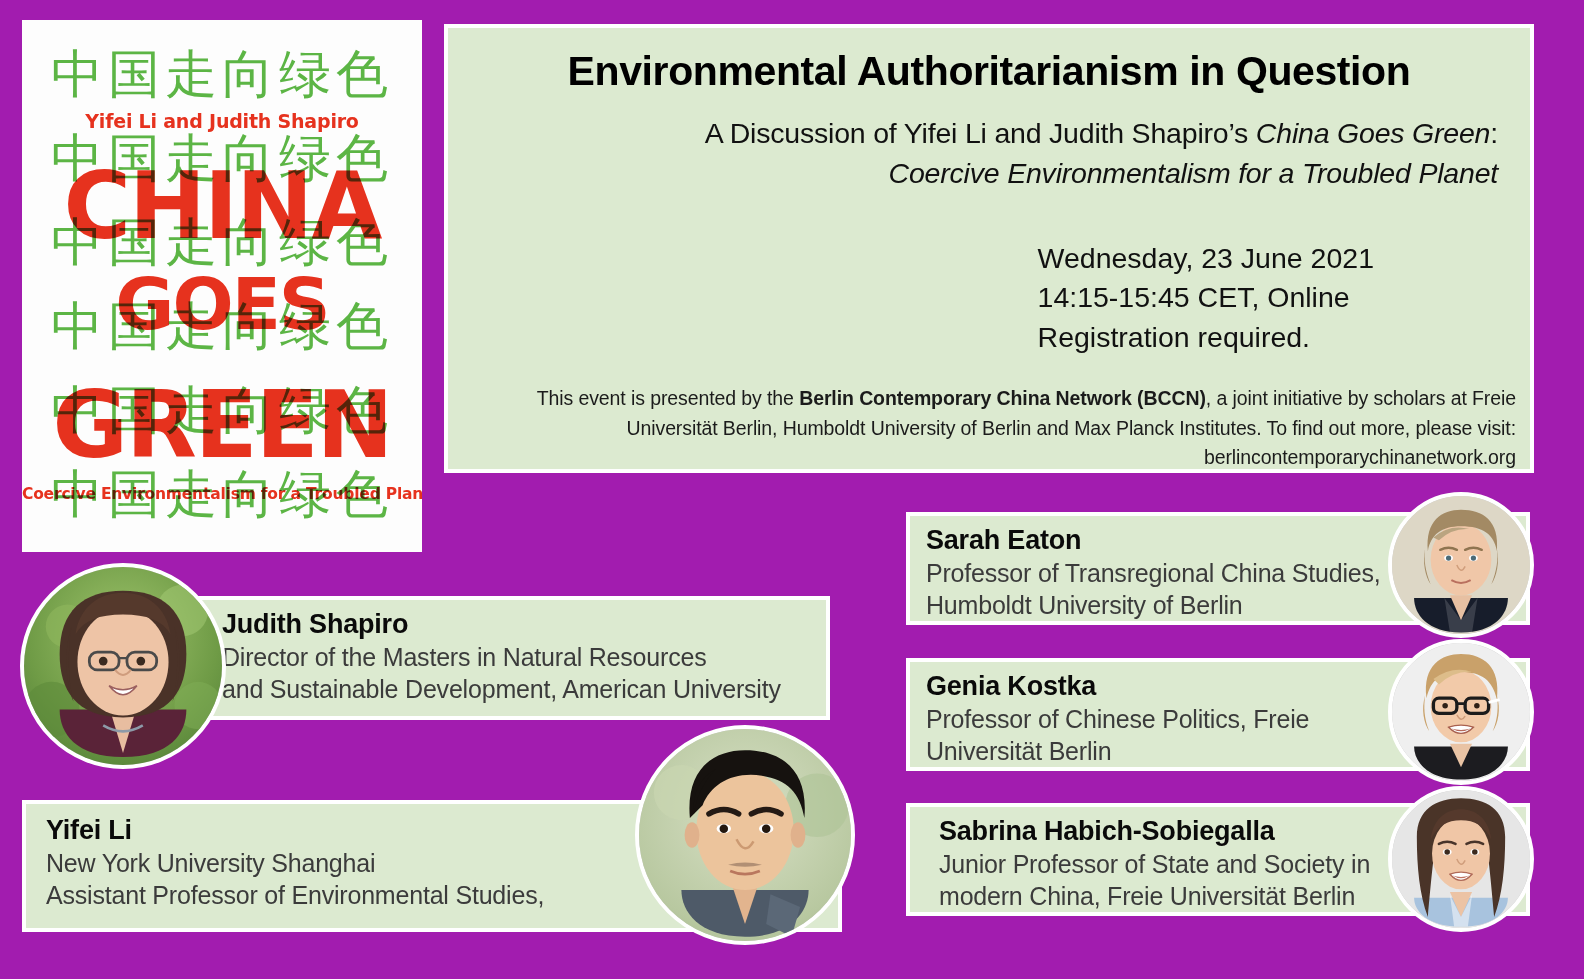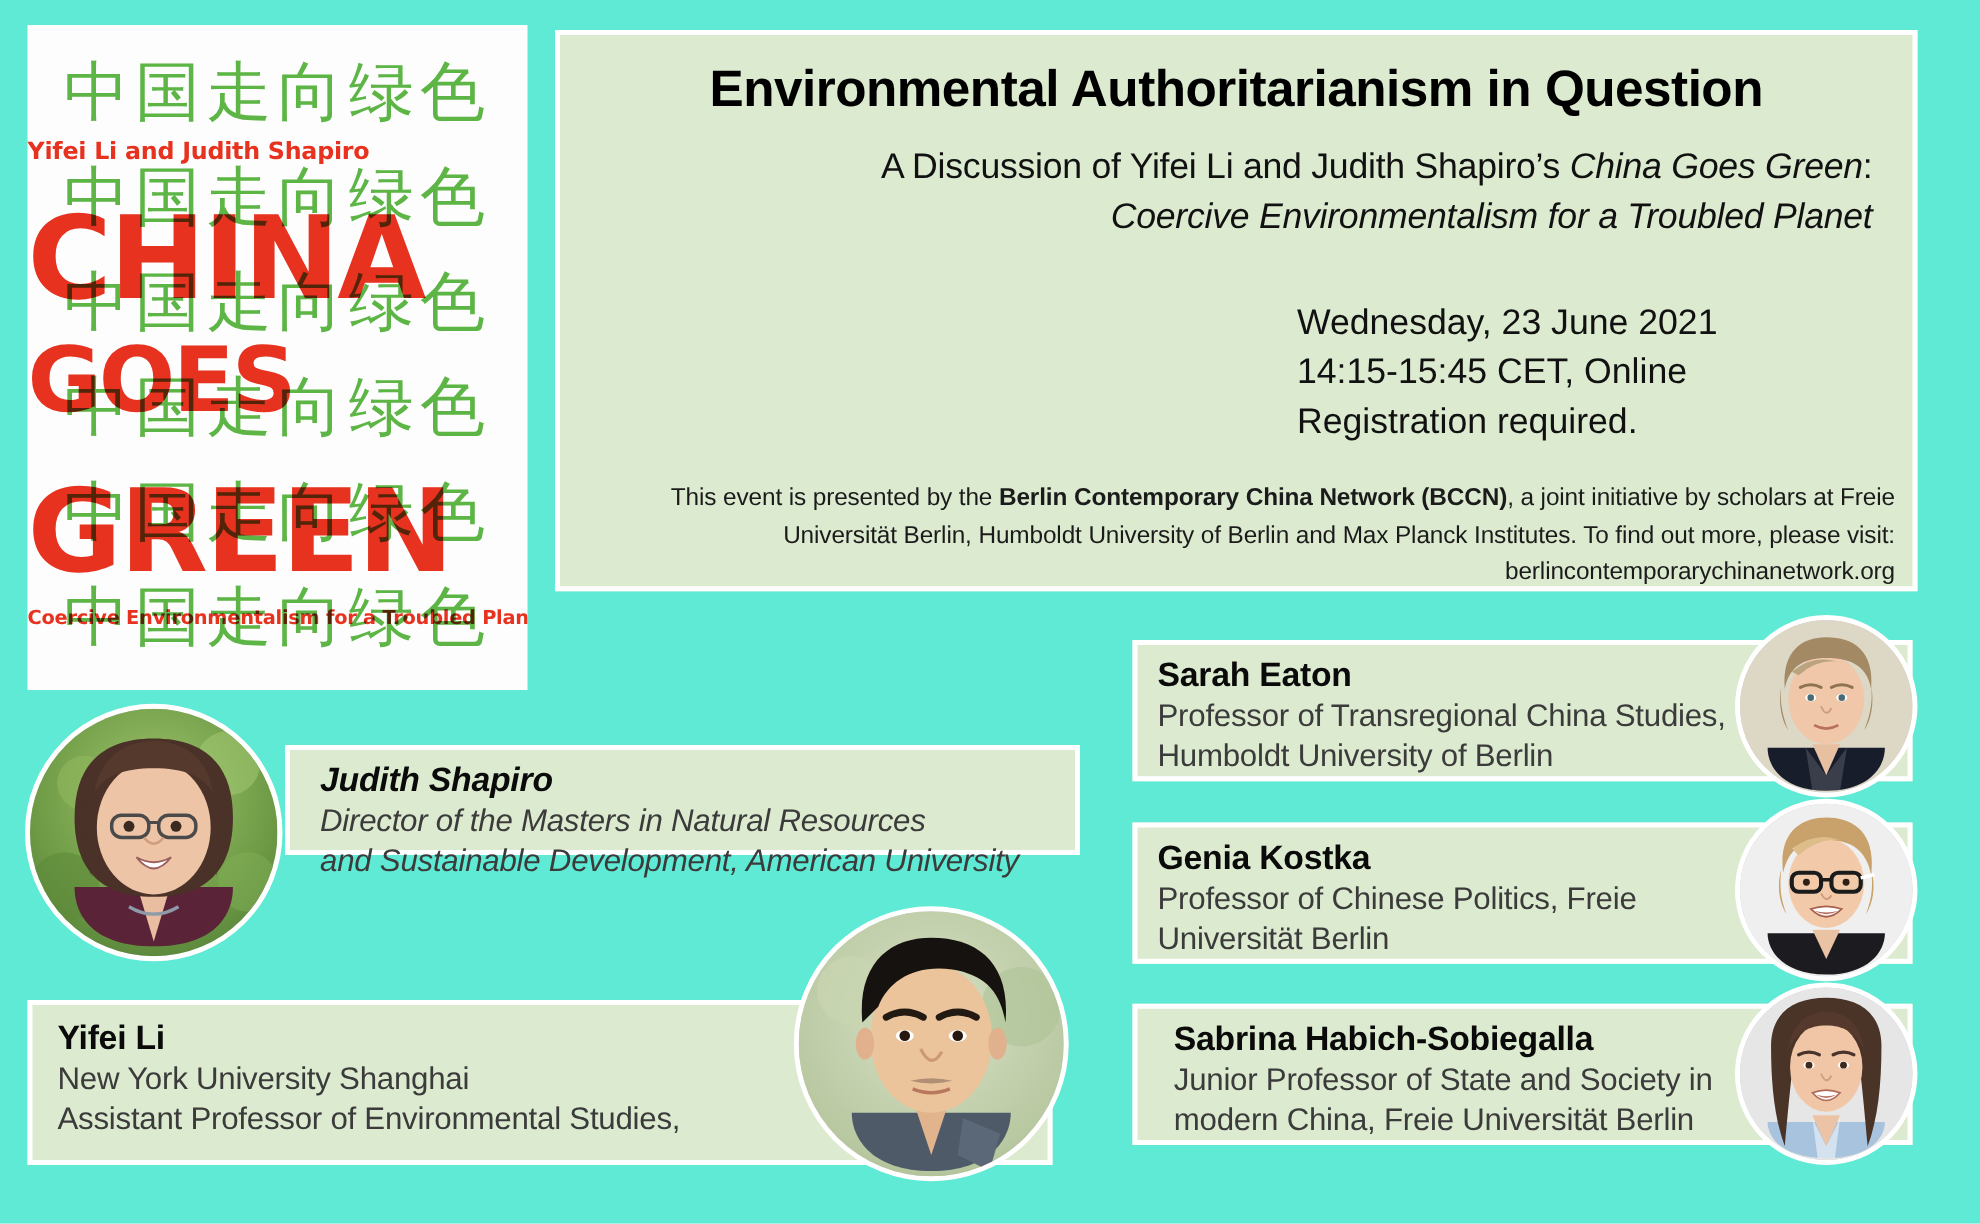--- a/index.html
+++ b/index.html
@@ -7,21 +7,21 @@
     padding: 0;
     background: #ffffff;
   }
   body {
     font-family: "Liberation Sans", sans-serif;
   }
   #poster {
     position: relative;
     width: 1584px;
     height: 979px;
-    background: #5eead4;
+    background: #a21caf;
     overflow: hidden;
   }
 
   
   #book-cover {
     position: absolute;
     left: 22px;
     top: 20px;
     width: 400px;
     height: 532px;
@@ -43,21 +43,21 @@
     font-size: 52px;
     line-height: 1;
     letter-spacing: 5px;
     white-space: nowrap;
     font-weight: 400;
   }
   .cover-red {
     position: absolute;
     left: 0;
     width: 400px;
-    text-align: left;
+    text-align: center;
     color: #e8321e;
     font-family: "DejaVu Sans", sans-serif;
     font-weight: 700;
     white-space: nowrap;
     mix-blend-mode: multiply;
   }
   #cover-authors {
     font-size: 19px;
     letter-spacing: -0.2px;
     top: 90px;
@@ -143,26 +143,25 @@
     letter-spacing: -0.2px;
   }
   .speaker-role {
     font-size: 25px;
     color: #3b3b3b;
     line-height: 1.28;
     letter-spacing: -0.2px;
   }
 
   #panel-shapiro {
-    left: 228px;
+    left: 194px;
     top: 596px;
     width: 636px;
-    height: 88px;
+    height: 124px;
     padding: 8px 0 0 24px;
-    font-style: italic;
   }
   #panel-yifei {
     left: 22px;
     top: 800px;
     width: 820px;
     height: 132px;
     padding: 10px 0 0 20px;
   }
   #panel-eaton {
     left: 906px;

